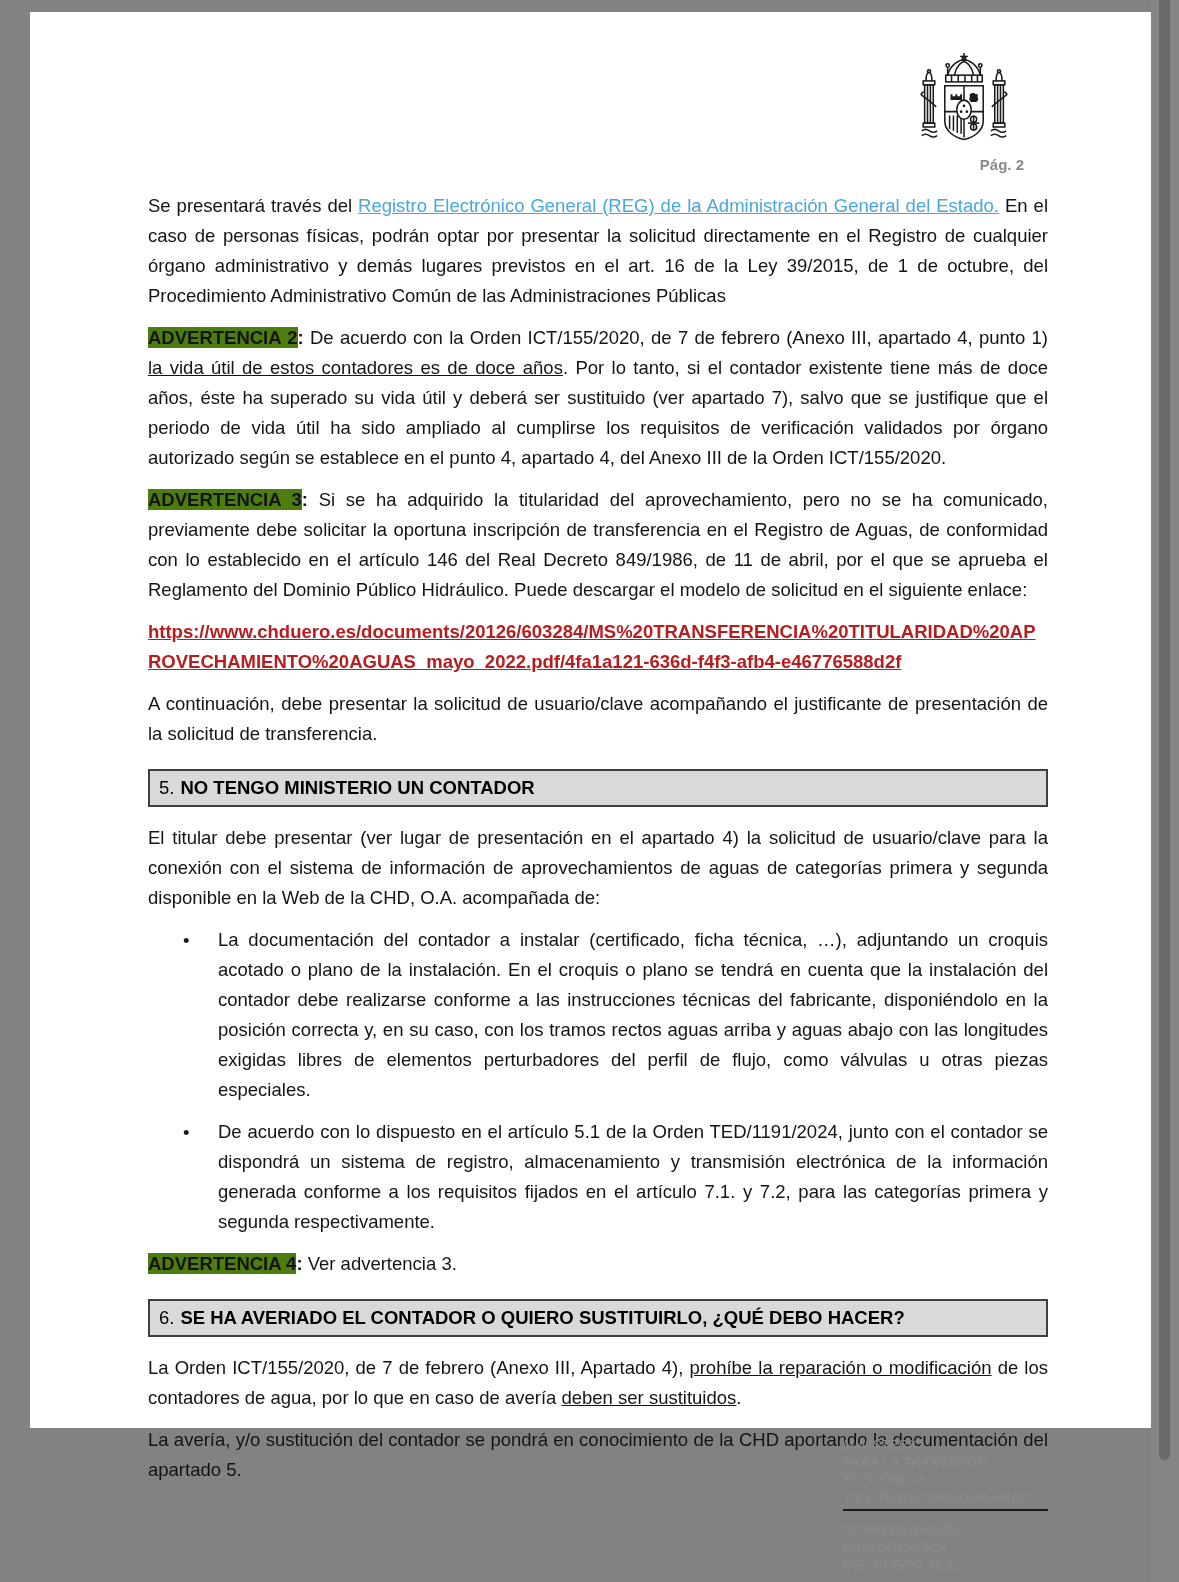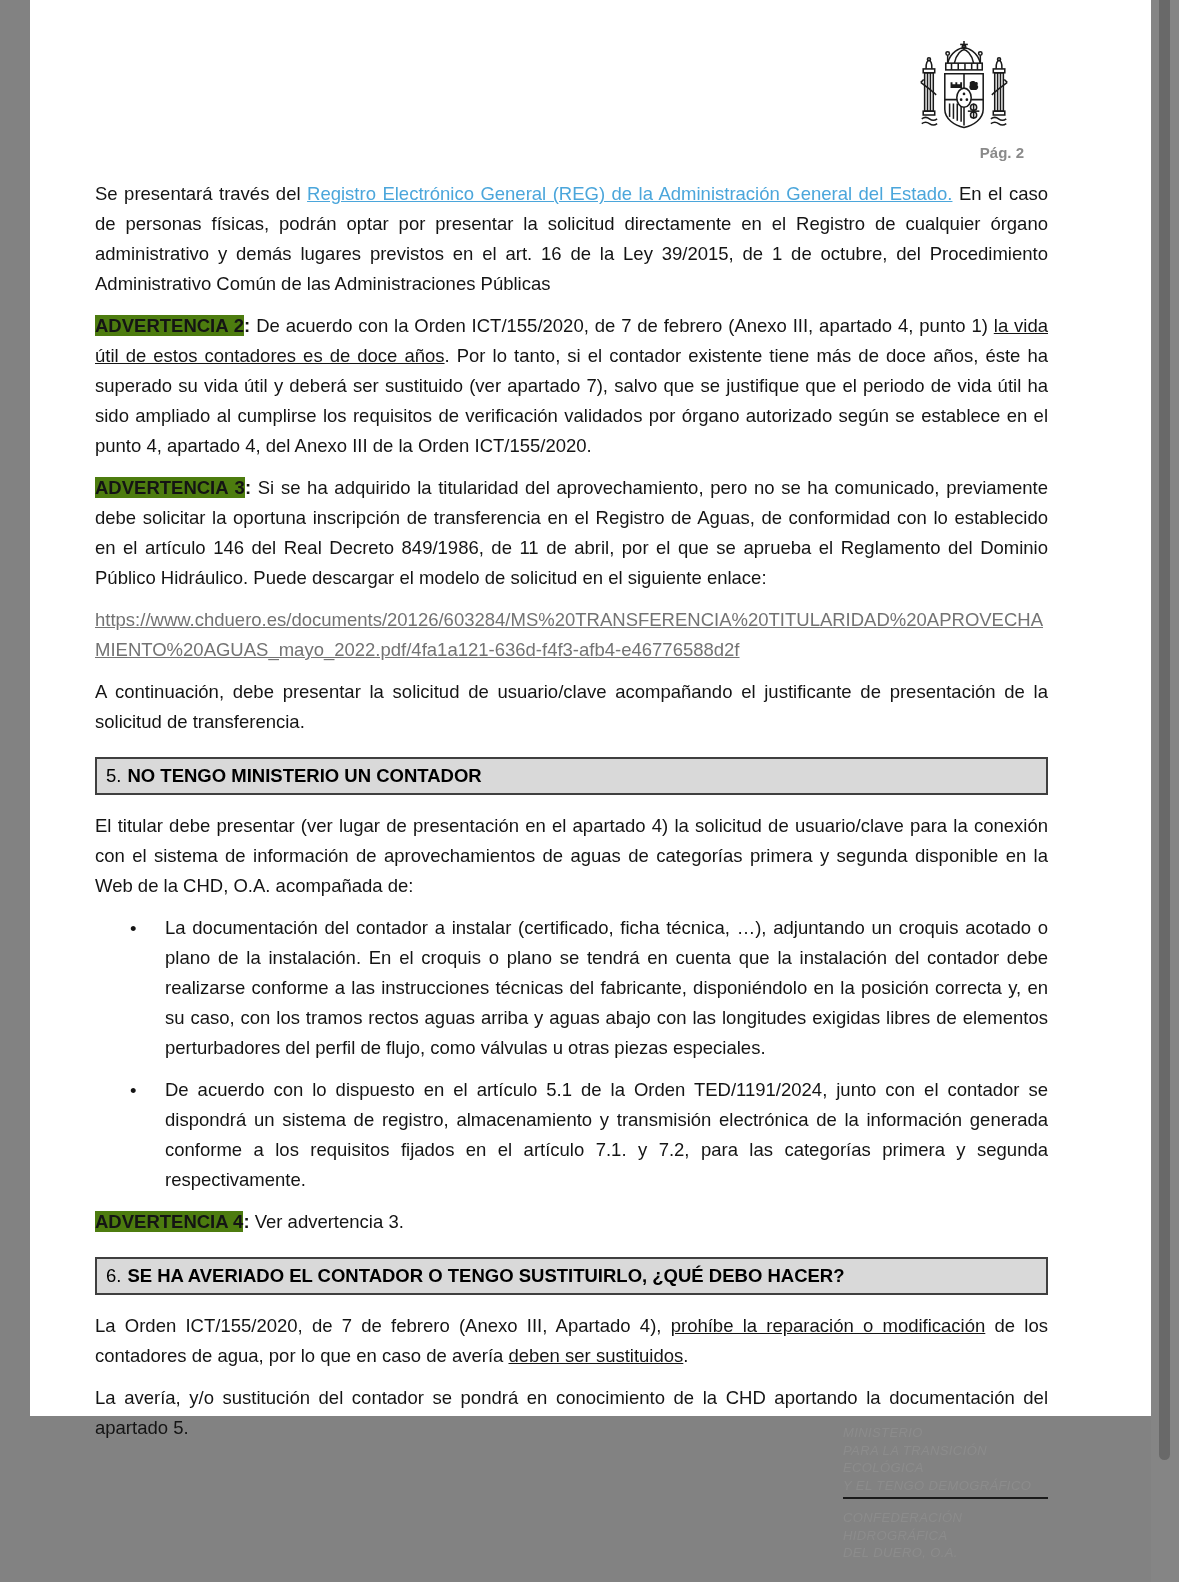--- a/index.html
+++ b/index.html
@@ -11,21 +11,21 @@
   }
   .viewport {
     position: relative;
     width: 1179px;
     height: 1582px;
     overflow: hidden;
   }
   .page {
     position: absolute;
     left: 30px;
-    top: 0;
+    top: 12px;
     width: 1121px;
     height: 1416px;
     background: #ffffff;
   }
   
   .doc-header {
     display: flex;
     flex-direction: column;
     align-items: flex-end;
     padding: 40px 139px 0 0;
@@ -33,42 +33,43 @@
   .escudo { width: 96px; height: 102px; }
   .pagenum {
     font-size: 15px;
     font-weight: bold;
     color: #8a8a8a;
     margin-top: 2px;
     transform: translateX(12px);
   }
   
   .content {
-    padding: 18px 103px 0 65px;
+    padding: 18px 103px 0 118px;
     font-size: 18.5px;
     line-height: 30px;
     color: #141414;
   }
   .para { text-align: justify; margin-bottom: 12px; }
   .hl {
     background: #4d7c0f;
     font-weight: bold;
   }
   .b { font-weight: bold; }
   .u { text-decoration: underline; margin-top: 40px; }
   a.link-light {
     color: #4ba6db;
     text-decoration: underline;
     cursor: pointer;
   }
   a.link-url {
-    color: #737373;
+    color: #b91c1c;
     text-decoration: underline;
     word-break: break-all;
     cursor: pointer;
+    font-weight: bold;
   }
   .section-box {
     background: #d9d9d9;
     border: 2px solid #3f3f3f;
     height: 38px;
     display: flex;
     align-items: center;
     padding-left: 9px;
     margin: 20px 0 16px 0;
     font-size: 18.5px;
@@ -223,21 +224,21 @@
 
       <div class="bullet-row">
         <span class="bullet-dot">•</span>
         <span class="bullet-text">De acuerdo con lo dispuesto en el artículo 5.1 de la Orden TED/1191/2024, junto con el contador se dispondrá un sistema de registro, almacenamiento y transmisión electrónica de la información generada conforme a los requisitos fijados en el artículo 7.1. y 7.2, para las categorías primera y segunda respectivamente.</span>
       </div>
 
       <p class="para"><span class="hl">ADVERTENCIA 4</span><span class="b">:</span><span> Ver advertencia 3.</span></p>
 
       <div class="section-box">
           <span class="sec-num">6.</span>
-          <span class="sec-title">SE HA AVERIADO EL CONTADOR O TENGO SUSTITUIRLO, ¿QUÉ DEBO HACER?</span>
+          <span class="sec-title">SE HA AVERIADO EL CONTADOR O QUIERO SUSTITUIRLO, ¿QUÉ DEBO HACER?</span>
         </div>
 
       <p class="para"><span>La Orden ICT/155/2020, de 7 de febrero (Anexo III, Apartado 4), </span><span class="u">prohíbe la reparación o modificación</span><span> de los contadores de agua, por lo que en caso de avería </span><span class="u">deben ser sustituidos</span><span>.</span></p>
 
       <p class="para"><span>La avería, y/o sustitución del contador se pondrá en conocimiento de la CHD aportando la documentación del apartado 5.</span></p>
 
     </div>
 
     <div class="footer">
       <div>MINISTERIO</div>

